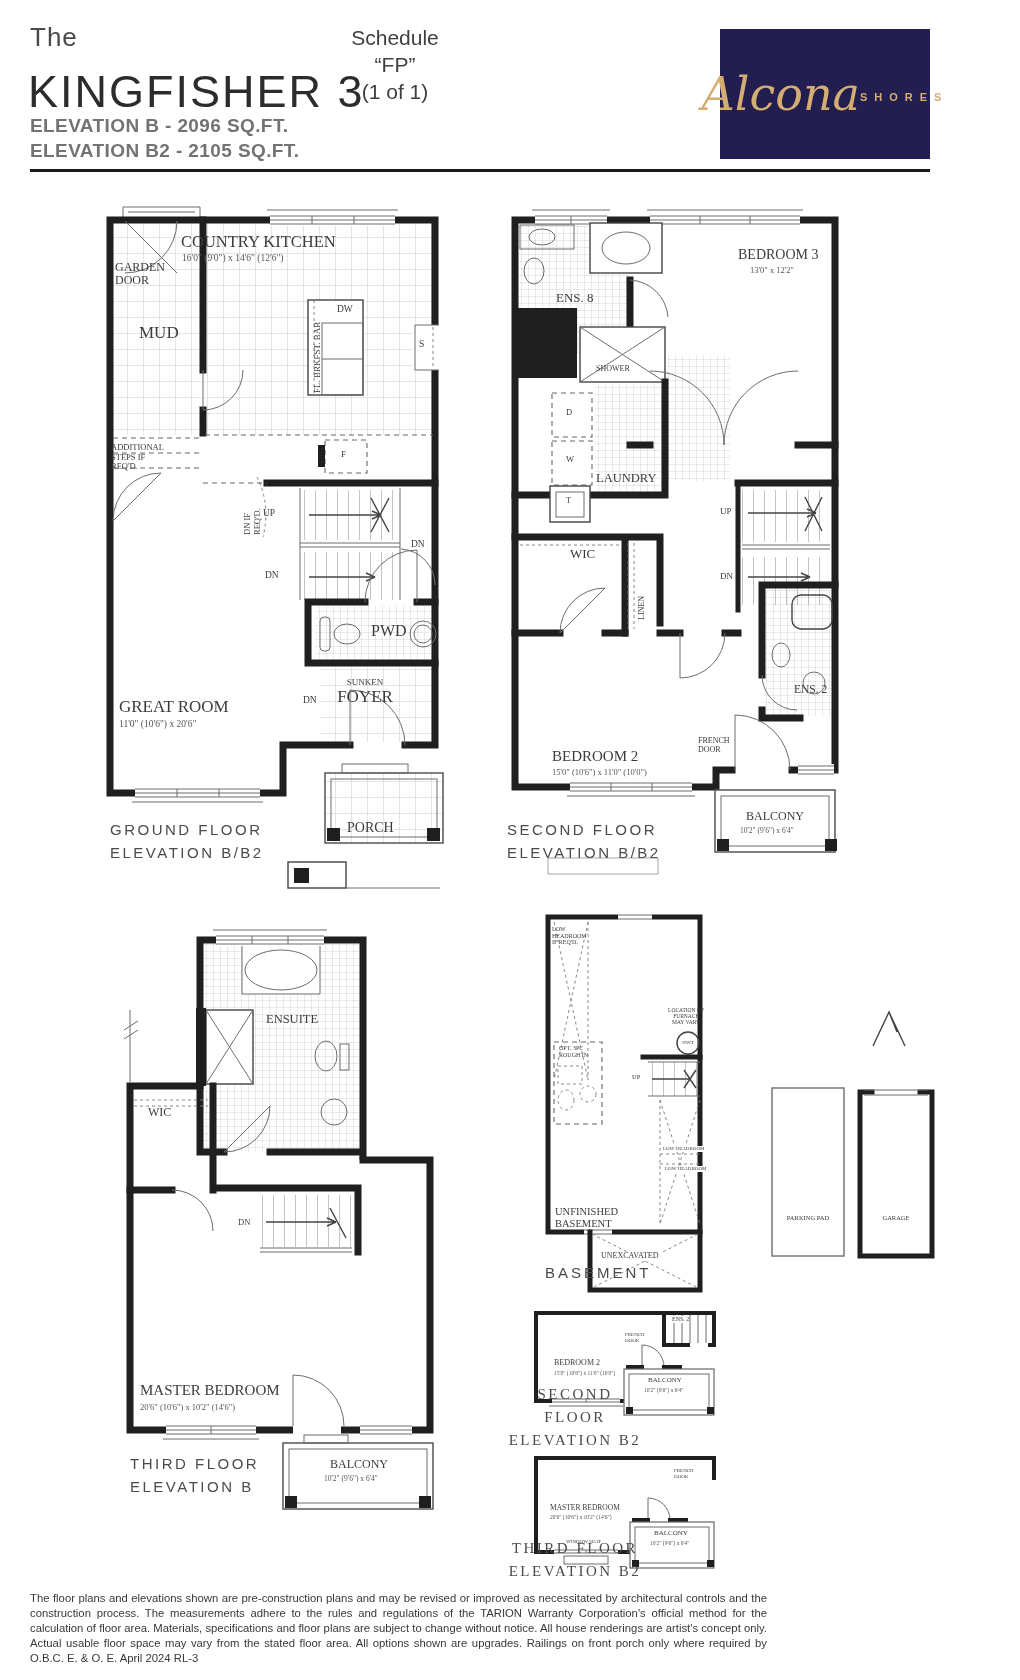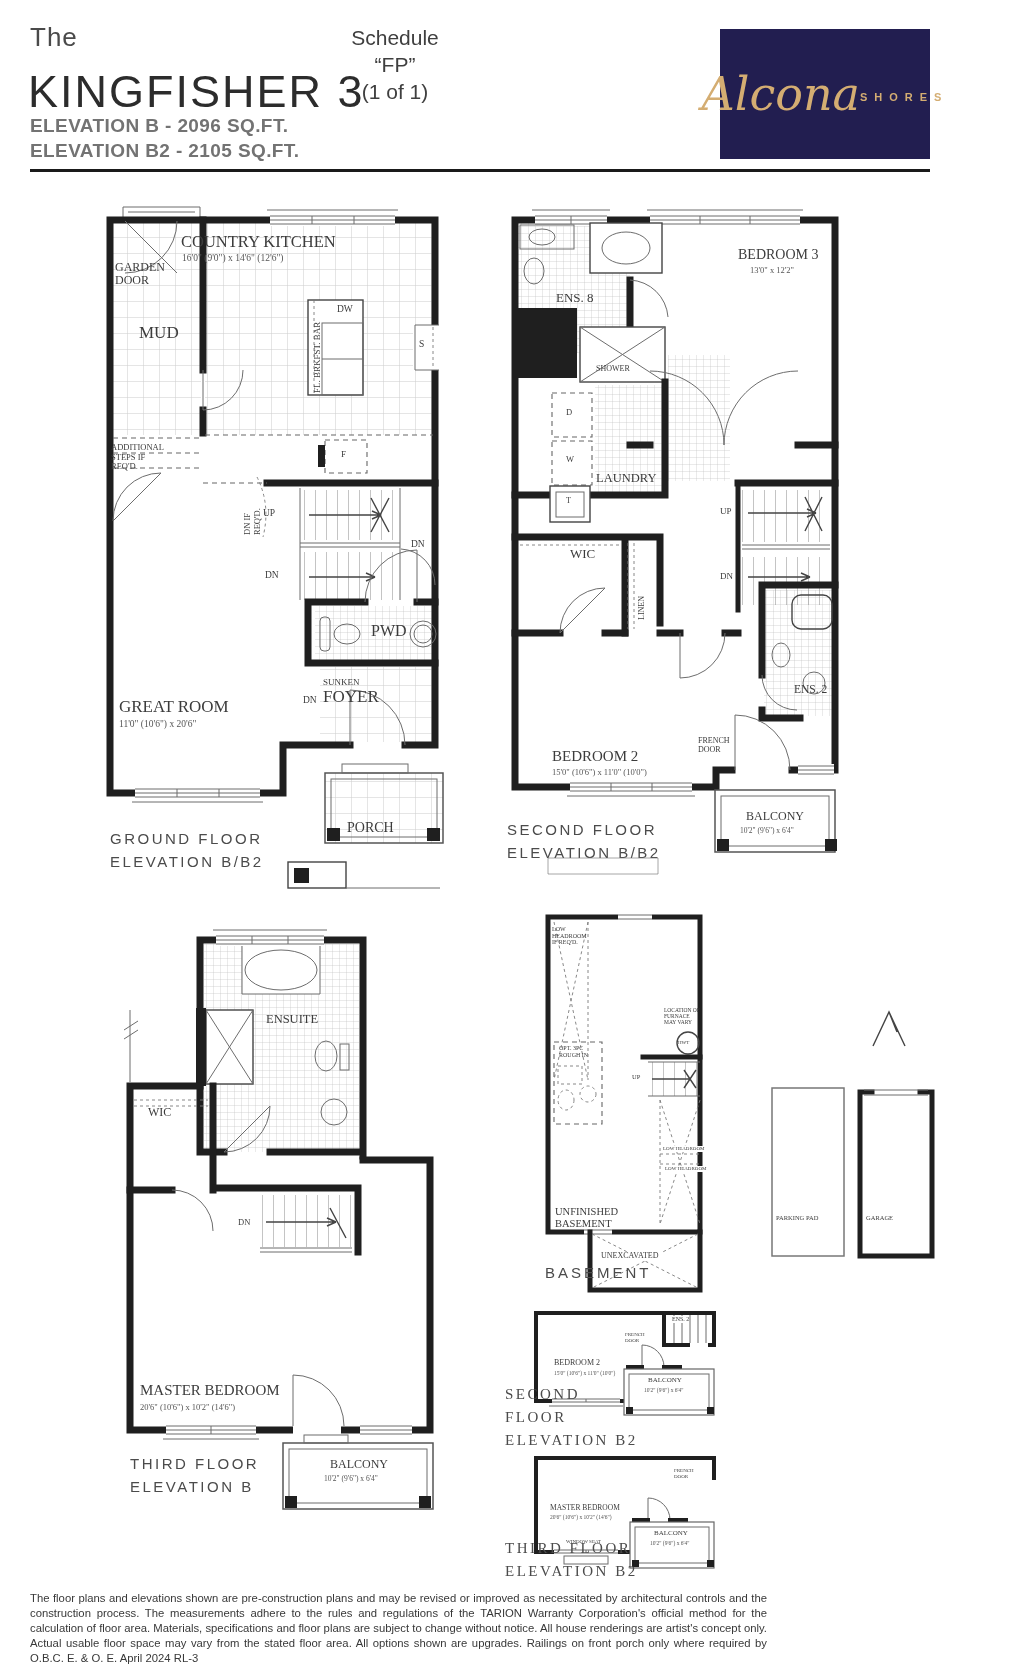--- a/index.html
+++ b/index.html
@@ -14,21 +14,21 @@
   .logo{background:#221e50;display:flex;flex-direction:row;align-items:center;justify-content:center;}
   .logo-name{font-family:"DejaVu Serif",serif;font-style:italic;font-size:46px;color:#d4ad72;line-height:46px;}
   .logo-sub{font-size:11px;color:#d4ad72;letter-spacing:7px;margin-top:6px;font-weight:bold;}
   .hrule{background:#1a1a1a;height:3px;}
   
   .lbl{position:absolute;font-family:"Liberation Serif",serif;color:#3c3c3c;line-height:1.12;white-space:pre-line;}
   .dim{position:absolute;font-family:"Liberation Serif",serif;color:#555;white-space:pre-line;}
   .cap{position:absolute;font-family:"Liberation Sans",sans-serif;color:#4b4b4b;letter-spacing:2.5px;
        font-size:15px;line-height:23px;white-space:pre-line;}
   .vert{writing-mode:vertical-rl;transform:rotate(180deg);}
-  .ctr{font-family:Liberation Serif, serif;}
+  .ctr{text-align:center;font-family:Liberation Serif, serif;}
   .plan{position:absolute;}
   .plan svg{position:absolute;left:0;top:0;}
   
   .w{stroke:#1f1f1f;stroke-width:7;fill:none;stroke-linecap:square;}
   .w5{stroke:#1f1f1f;stroke-width:5;fill:none;stroke-linecap:square;}
   .w4{stroke:#1f1f1f;stroke-width:4;fill:none;stroke-linecap:square;}
   .tl{stroke:#6d6d6d;stroke-width:1;fill:none;}
   .tl2{stroke:#444;stroke-width:1.4;fill:none;}
   .dsh{stroke:#666;stroke-width:1.1;fill:none;stroke-dasharray:5 4;}
   .dsh2{stroke:#7a7a7a;stroke-width:.9;fill:none;stroke-dasharray:3 3;}
@@ -149,21 +149,21 @@
     <div class="lbl" style="left:170px;top:365px;font-size:9.5px;">DN</div>
     <div class="lbl" style="left:316px;top:334px;font-size:9.5px;">DN</div>
     <div class="lbl" style="left:276px;top:417px;font-size:16px;">PWD</div>
     <div class="lbl ctr" style="left:228px;top:472px;width:84px;font-size:9px;">SUNKEN</div>
     <div class="lbl ctr" style="left:228px;top:482px;width:84px;font-size:17px;">FOYER</div>
     <div class="lbl" style="left:208px;top:490px;font-size:9.5px;">DN</div>
     <div class="lbl" style="left:24px;top:492px;font-size:17px;">GREAT ROOM</div>
     <div class="dim" style="left:24px;top:514px;font-size:9.5px;">11'0" (10'6") x 20'6"</div>
     <div class="lbl" style="left:252px;top:615px;font-size:14px;">PORCH</div>
   </div>
-  <div class="cap" style="left:110px;top:818px;margin-top:9px;">GROUND FLOOR
+  <div class="cap" style="left:110px;top:818px;">GROUND FLOOR
 ELEVATION B/B2</div>
 
   <div class="plan" style="left:500px;top:205px;width:350px;height:660px;">
     <svg width="350" height="660" viewBox="0 0 350 660">
       <rect x="18" y="18" width="112" height="130" fill="url(#t7)"></rect>
       <rect x="95" y="180" width="70" height="108" fill="url(#t7)"></rect>
       <rect x="168" y="150" width="62" height="126" fill="url(#t7)"></rect>
       <rect x="264" y="385" width="68" height="126" fill="url(#t7)"></rect>
       <rect x="242" y="285" width="88" height="52" fill="url(#stv)"></rect>
       <rect x="242" y="352" width="88" height="48" fill="url(#stv)"></rect>

